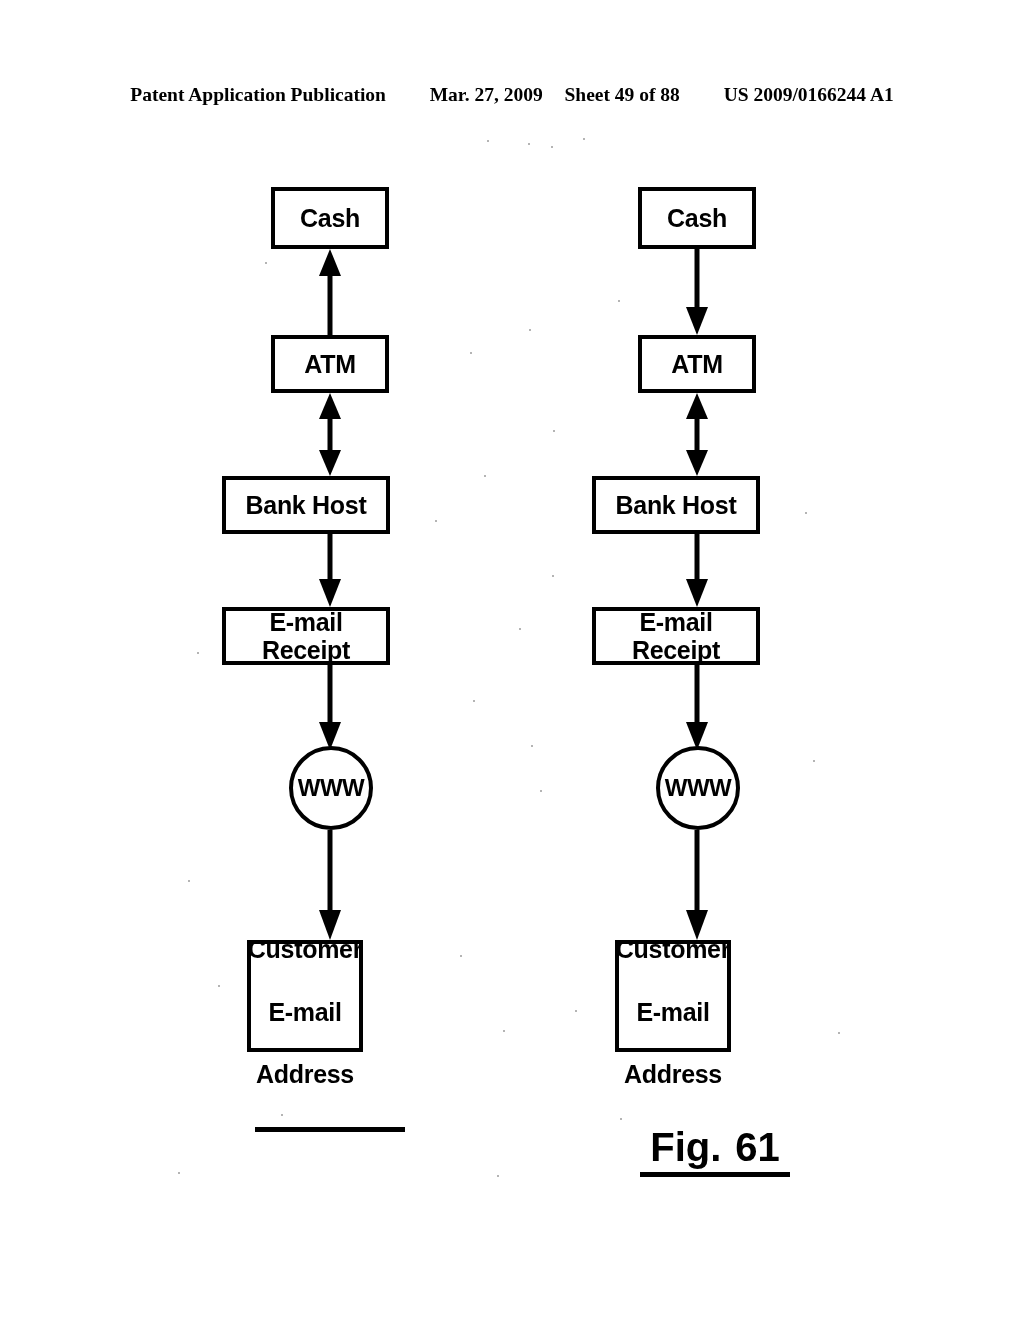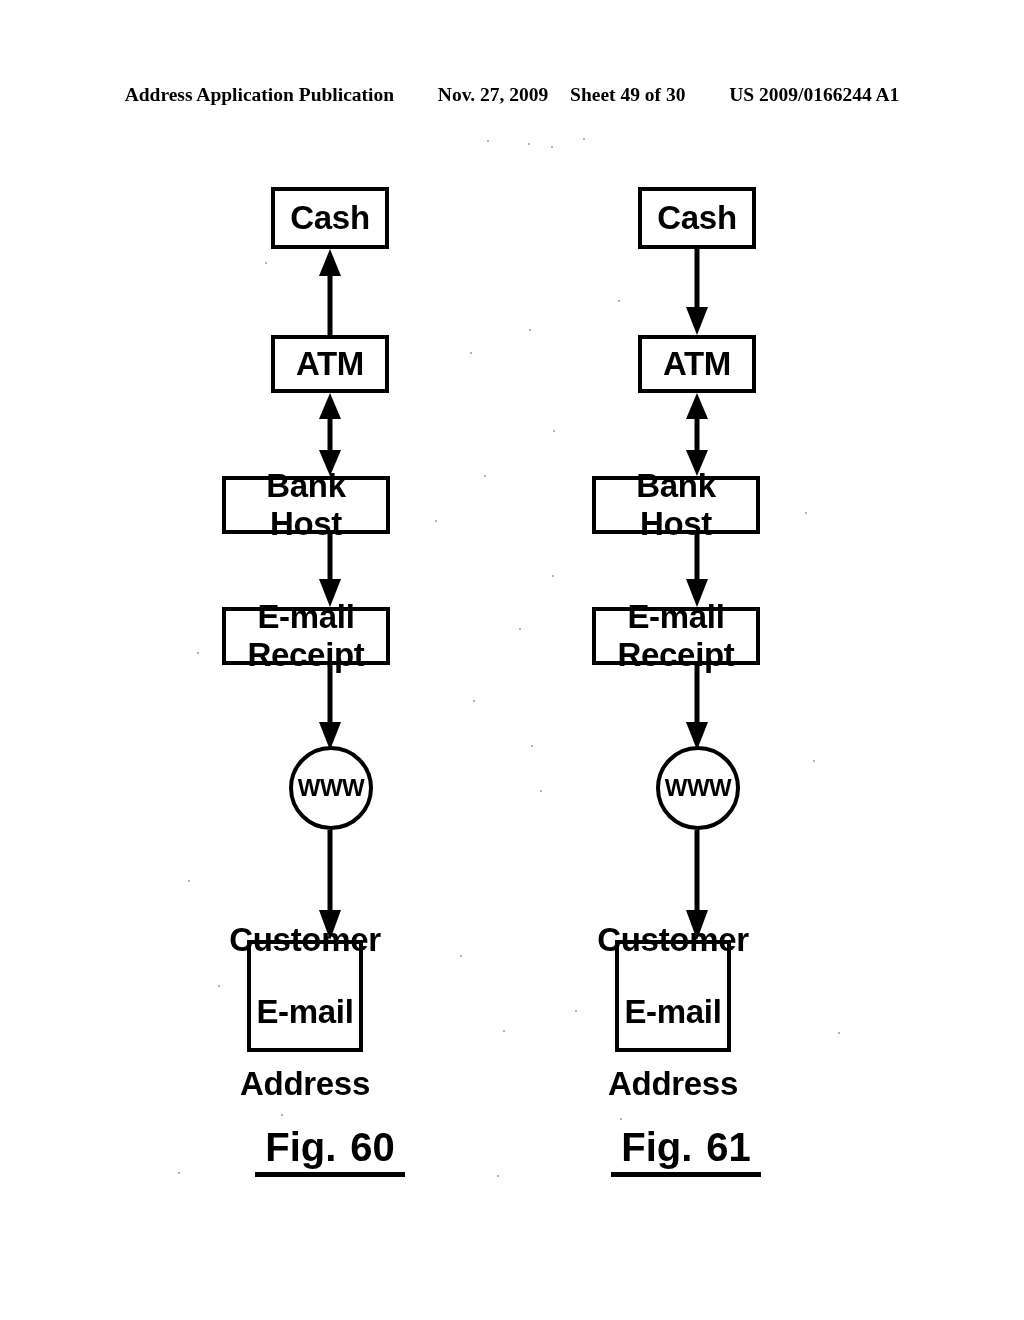--- a/index.html
+++ b/index.html
@@ -46,21 +46,21 @@
   
   .node {
     position: absolute;
     background: #ffffff;
     border: 4px solid #000000;
     box-sizing: border-box;
     display: flex;
     align-items: center;
     justify-content: center;
     font-weight: bold;
-    font-size: 33px;
+    font-size: 25px;
     line-height: 1.14;
     text-align: center;
     letter-spacing: -0.3px;
     font-family: "Liberation Sans", sans-serif;
   }
   .node.multi {
     flex-direction: column;
     line-height: 1.22;
   }
   .node .ln { display: block; margin-top: 32px; }
@@ -113,25 +113,25 @@
     width: 2px;
     height: 2px;
     border-radius: 50%;
     opacity: .75;
   }
 </style>
 </head>
 <body>
 
 <div id="page-header">
-  <span class="hdr-seg">Address Application Publication</span>
+  <span class="hdr-seg">Patent Application Publication</span>
   <span class="gap-a"></span>
-  <span class="hdr-seg">Nov. 27, 2009</span>
+  <span class="hdr-seg">Mar. 27, 2009</span>
   <span class="gap-b"></span>
-  <span class="hdr-seg">Sheet 49 of 30</span>
+  <span class="hdr-seg">Sheet 49 of 88</span>
   <span class="gap-c"></span>
   <span class="hdr-seg">US 2009/0166244 A1</span>
 </div>
 
 <div class="figure-col" id="figure-60">
 
   <div class="node" style="left:111px; top:7px; width:118px; height:62px;">
     <span>Cash</span>
   </div>
 
@@ -187,23 +187,20 @@
     </svg>
   </div>
 
   <div class="node multi" style="left:87px; top:760px; width:116px; height:112px;">
     <span class="ln">Customer</span>
     <span class="ln">E-mail</span>
     <span class="ln">Address</span>
   </div>
 
   <div class="fig-caption" style="left:95px; top:945px; width:150px;">
-    <span class="cap-txt">
-      <span>Fig.</span><span class="sp"></span><span>60</span>
-    </span>
     <span class="cap-rule"></span>
   </div>
 </div>
 
 <div class="figure-col" id="figure-61">
 
   <div class="node" style="left:108px; top:7px; width:118px; height:62px;">
     <span>Cash</span>
   </div>
 
@@ -258,21 +255,21 @@
       <polygon points="12,110 23,80 1,80" fill="#000"></polygon>
     </svg>
   </div>
 
   <div class="node multi" style="left:85px; top:760px; width:116px; height:112px;">
     <span class="ln">Customer</span>
     <span class="ln">E-mail</span>
     <span class="ln">Address</span>
   </div>
 
-  <div class="fig-caption" style="left:81px; top:945px; width:150px;">
+  <div class="fig-caption" style="left:110px; top:945px; width:150px;">
     <span class="cap-txt">
       <span>Fig.</span><span class="sp"></span><span>61</span>
     </span>
     <span class="cap-rule"></span>
   </div>
 </div>
 
 <div>
   <span class="speck" style="left:487px; top:140px;"></span>
   <span class="speck" style="left:528px; top:143px;"></span>

